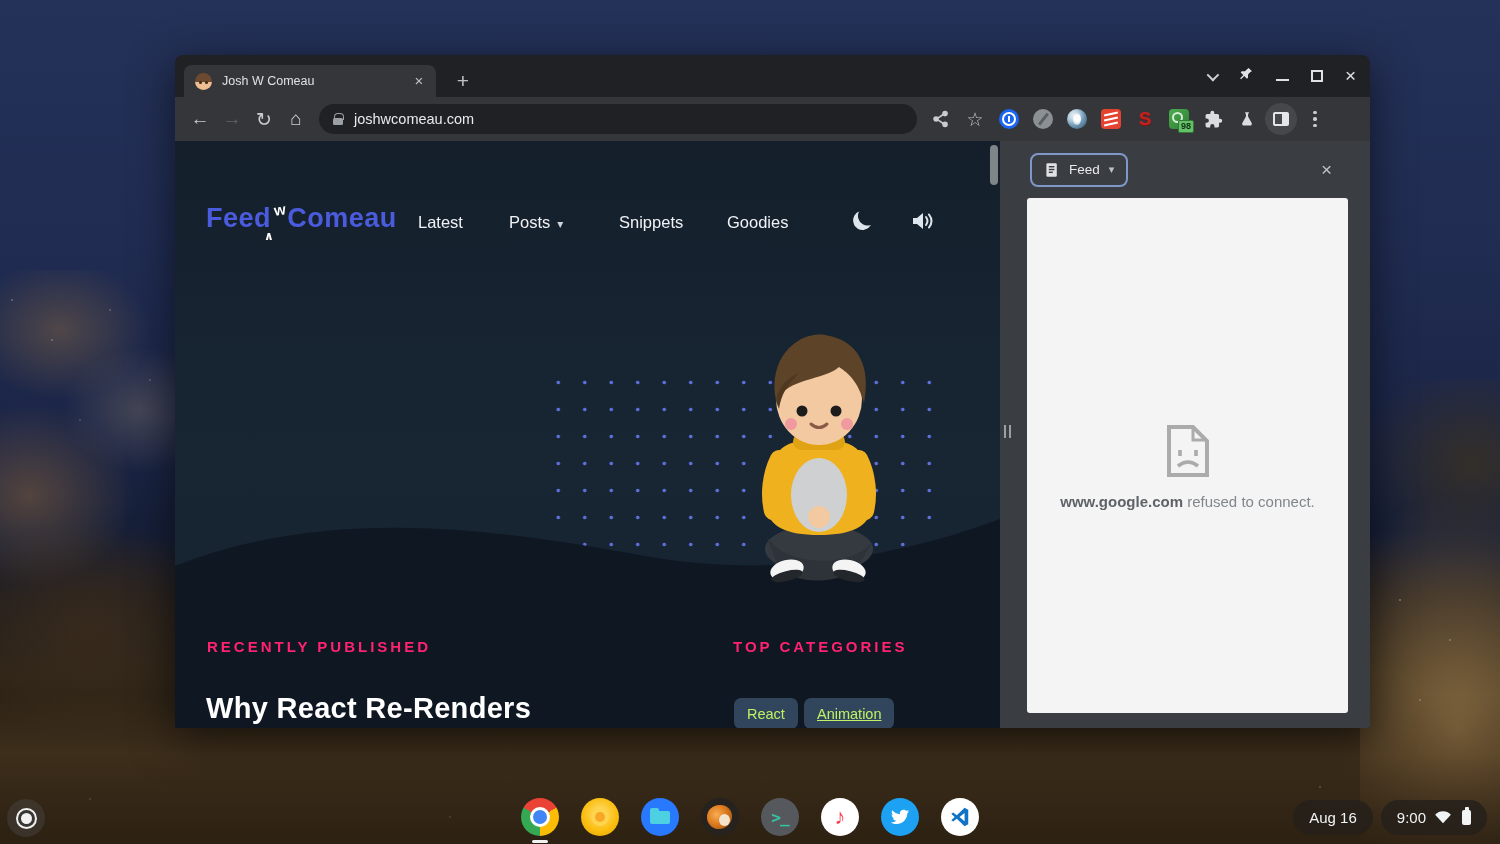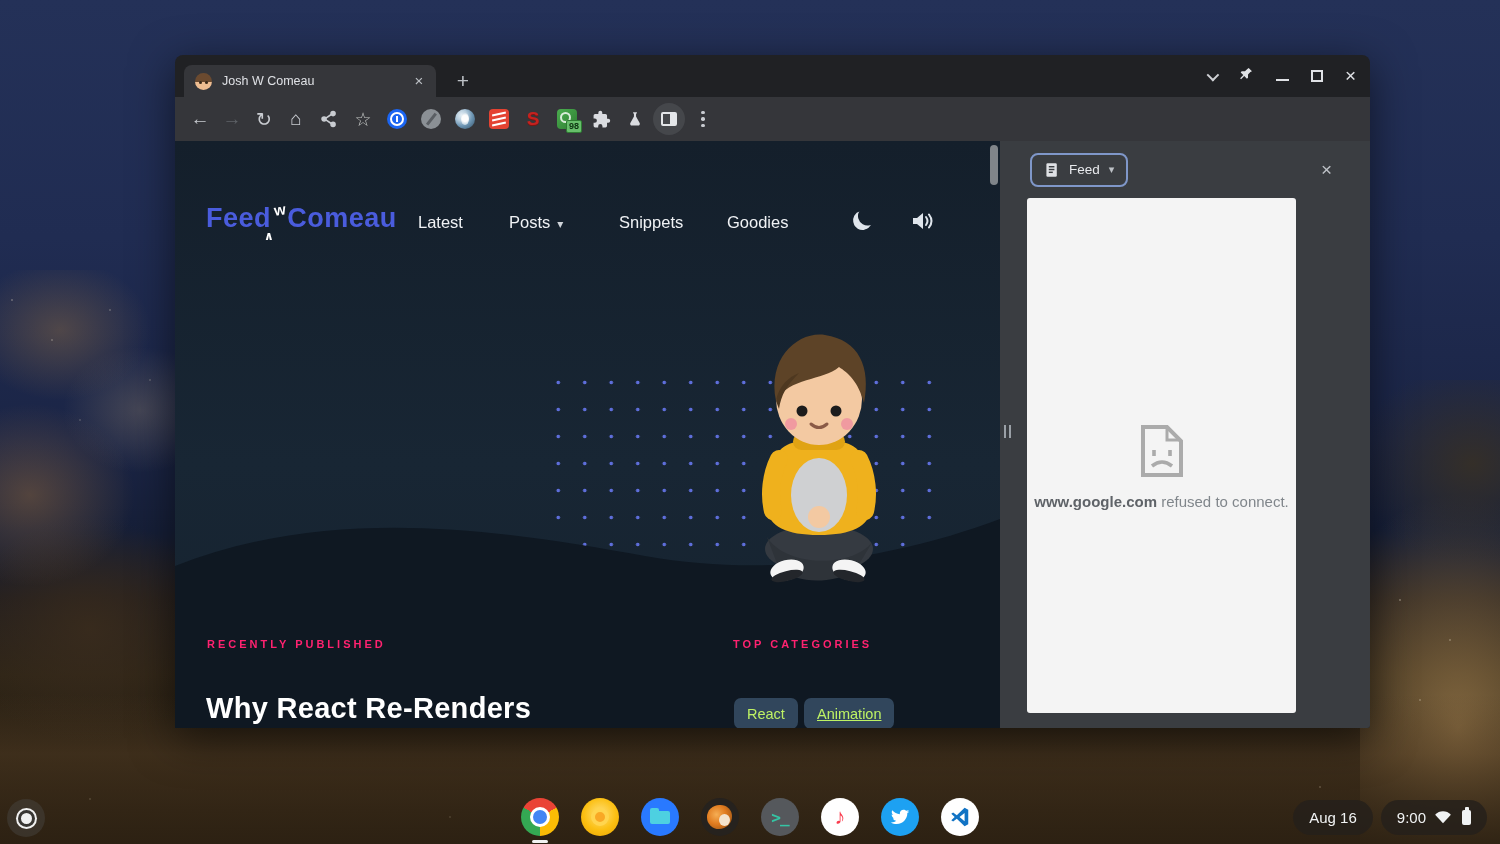--- a/index.html
+++ b/index.html
@@ -99,38 +99,38 @@
   .hero-char { position:absolute; left:552px; top:186px; width:184px; height:264px; }
   .site-header { position:absolute; left:0; top:0; width:100%; height:120px; }
   .logo { position:absolute; left:31px; top:62px; font-size:27px; font-weight:bold; color:#4a5cdd; letter-spacing:.5px; }
   .logo .accent-top { color:#fff; font-size:15px; font-weight:bold; position:relative; top:-12px; margin:0 1px 0 3px; transform:rotate(-8deg); display:inline-block; }
   .logo .accent-bottom { color:#fff; font-size:12px; position:absolute; left:58px; top:26px; }
   .nav-link { position:absolute; top:72px; color:#f0f2f5; font-size:16.5px; cursor:pointer; }
   .nav-caret { font-size:12px; color:#cfd4da; margin-left:7px; }
   .moon { position:absolute; left:678px; top:70px; width:19px; height:19px; border-radius:50%; box-shadow:inset 6px -3px 0 0 #dfe5ec; transform:rotate(-15deg); }
   .speaker { position:absolute; left:736px; top:70px; }
   .scroll-thumb { position:absolute; right:2px; top:4px; width:8px; height:40px; border-radius:4px; background:#80858a; }
-  .sec-label { position:absolute; font-size:11px; font-weight:bold; letter-spacing:3px; color:#ff2270; }
+  .sec-label { position:absolute; font-size:15px; font-weight:bold; letter-spacing:3px; color:#ff2270; }
   .recently { left:32px; top:497px; }
   .topcats { left:558px; top:497px; }
   .article-title { position:absolute; left:31px; top:551px; font-size:29px; font-weight:bold; color:#fff; letter-spacing:.3px; }
   .tag-pill { position:absolute; top:557px; height:31px; background:#31465c; border-radius:7px; color:#bef264; font-size:14.5px; display:flex; align-items:center; padding:0 13px; cursor:pointer; }
   .pill-react { left:559px; }
   .pill-animation { left:629px;text-decoration:underline; }
 
   
   .right-region { width:370px; background:#3a3d41; position:relative; border-radius:0 0 3px 0; }
   .drag-handle { position:absolute; left:4px; top:284px; display:flex; gap:2.5px; }
   .drag-handle i { width:2px; height:13px; background:#9aa0a6; }
   .panel-header { height:57px; display:flex; align-items:center; padding:0 38px 0 30px; }
   .feed-btn { height:34px; border:2px solid #7f97c9; border-radius:8px; display:flex; align-items:center; gap:9px; padding:0 12px; cursor:pointer; }
   .feed-label { color:#e8eaed; font-size:13.5px; }
   .feed-caret { color:#bdc1c6; font-size:11px; }
   .panel-close { margin-left:auto; color:#bdc1c6; font-size:19px; cursor:pointer; }
-  .panel-card { position:absolute; left:27px; top:57px; width:269px; height:515px; background:#f4f4f4; border-radius:3px; }
+  .panel-card { position:absolute; left:27px; top:57px; width:321px; height:515px; background:#f4f4f4; border-radius:3px; }
   .sad-icon { position:absolute; left:50%; top:225px; transform:translateX(-50%); }
   .refused { position:absolute; left:0; top:295px; width:100%; text-align:center; color:#80868b; font-size:15px; }
   .refused b { color:#5f6368; }
 
   
   .shelf { position:absolute; left:0; bottom:0; width:100%; height:52px; }
   .launcher { position:absolute; left:7px; top:7px; width:38px; height:38px; border-radius:50%; background:rgba(70,66,60,.55); display:flex; align-items:center; justify-content:center; cursor:pointer; }
   .launcher-core { width:17px; height:17px; border-radius:50%; background:#f1f1f1; border:3.5px solid rgba(35,33,30,.9); box-shadow:0 0 0 2px #f1f1f1; }
   .apps { position:absolute; left:50%; top:6px; transform:translateX(-50%); display:flex; gap:22px; }
   .app { width:38px; height:38px; position:relative; cursor:pointer; }
@@ -182,20 +182,24 @@
       <span class="wc-max"></span>
       <span class="wc-close">×</span>
     </div>
   </div>
 
   <div class="toolbar">
     <span class="navbtn">←</span>
     <span class="navbtn disabled">→</span>
     <span class="navbtn">↻</span>
     <span class="navbtn">⌂</span>
+    <div class="omnibox">
+      <span class="lock"></span>
+      <span class="url">joshwcomeau.com</span>
+    </div>
     <span class="icon20">
       <svg width="18" height="18" viewBox="0 0 20 20">
           <g stroke="#c9ccd1" stroke-width="1.8" fill="#c9ccd1">
             <circle cx="14.5" cy="4" r="2.2"></circle>
             <circle cx="4.5" cy="10" r="2.2"></circle>
             <circle cx="14.5" cy="16" r="2.2"></circle>
             <line x1="6.5" y1="9" x2="12.5" y2="5"></line>
             <line x1="6.5" y1="11" x2="12.5" y2="15"></line>
           </g>
         </svg>

